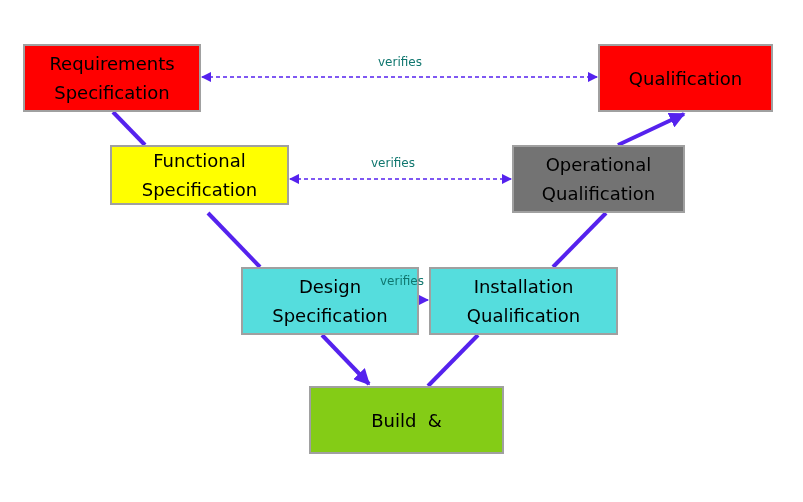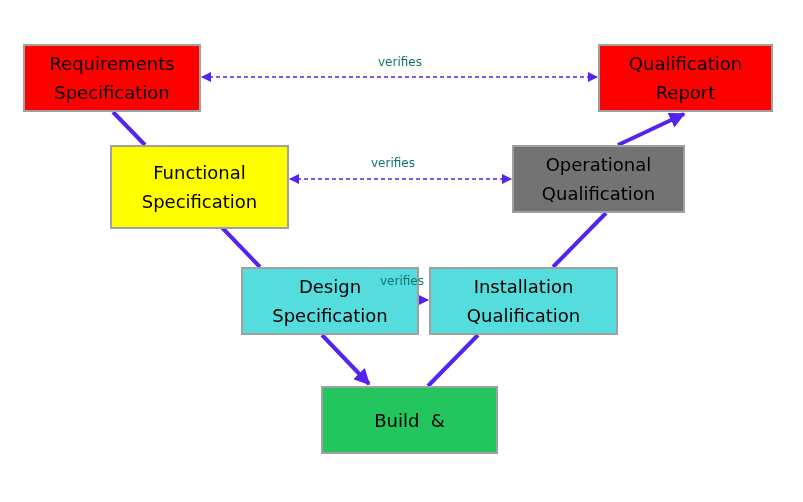--- a/index.html
+++ b/index.html
@@ -39,38 +39,37 @@
     </g>
 </svg>
 
 <div id="boxes">
     <div class="box" style="left: 23px; top: 44px; width: 178px; height: 68px; background: rgb(255, 0, 0);">
       <span>Requirements</span>
       <span>Specification</span>
     </div>
     <div class="box" style="left: 598px; top: 44px; width: 175px; height: 68px; background: rgb(255, 0, 0);">
       <span>Qualification</span>
-      <span>Report</span>
     </div>
-    <div class="box" style="left: 110px; top: 145px; width: 179px; height: 84px; background: rgb(255, 255, 0);">
+    <div class="box" style="left: 110px; top: 145px; width: 179px; height: 60px; background: rgb(255, 255, 0);">
       <span>Functional</span>
       <span>Specification</span>
     </div>
     <div class="box" style="left: 512px; top: 145px; width: 173px; height: 68px; background: #737373;">
       <span>Operational</span>
       <span>Qualification</span>
     </div>
     <div class="box" style="left: 197px; top: 267px; width: 178px; height: 68px; background: rgb(85, 221, 221); margin-left: 44px;">
       <span>Design</span>
       <span>Specification</span>
     </div>
     <div class="box" style="left: 429px; top: 267px; width: 189px; height: 68px; background: rgb(85, 221, 221);">
       <span>Installation</span>
       <span>Qualification</span>
     </div>
-    <div class="box" style="left: 309px; top: 386px; width: 177px; height: 68px; background: #22c55e; margin-left: 12px;">
+    <div class="box" style="left: 309px; top: 386px; width: 195px; height: 68px; background: #84cc16;">
       <span>Build  &amp;</span>
     </div>
   </div>
 
 <div class="lbl" style="left: 378px; top: 55px;">verifies</div>
 <div class="lbl" style="left: 371px; top: 156px;">verifies</div>
 <div class="lbl" style="left: 380px; top: 274px;">verifies</div>
 
 </body></html>

